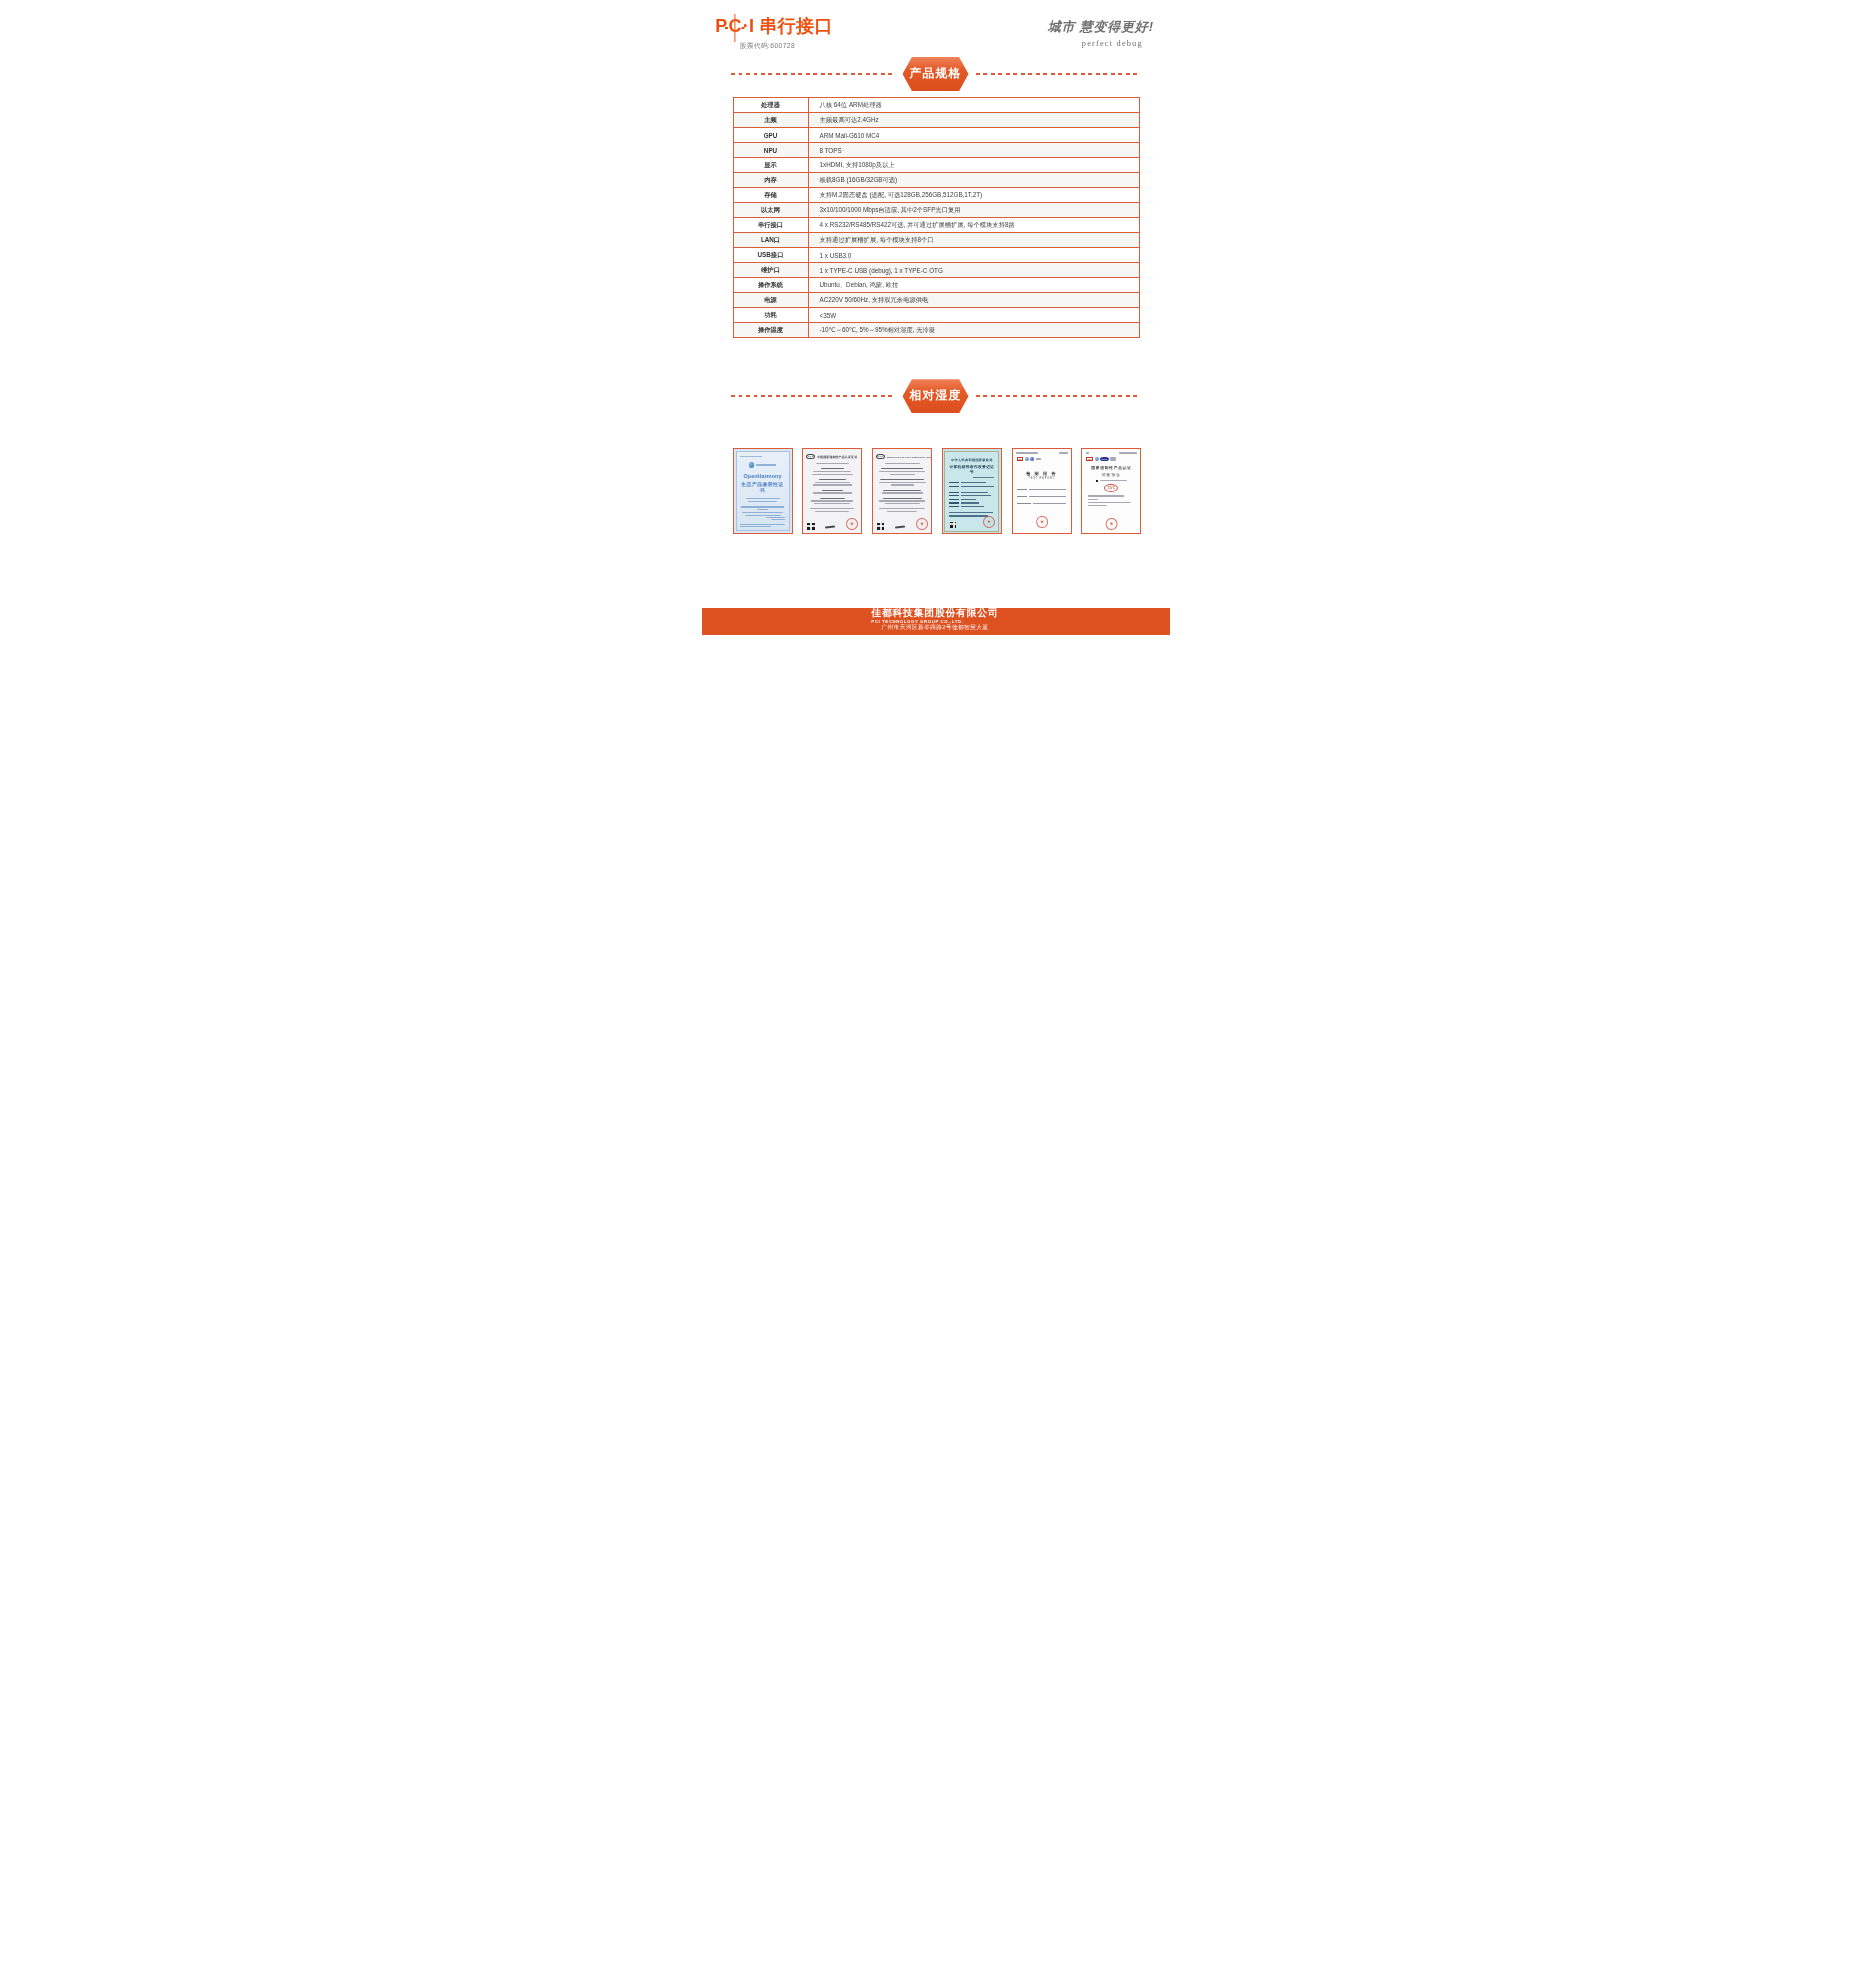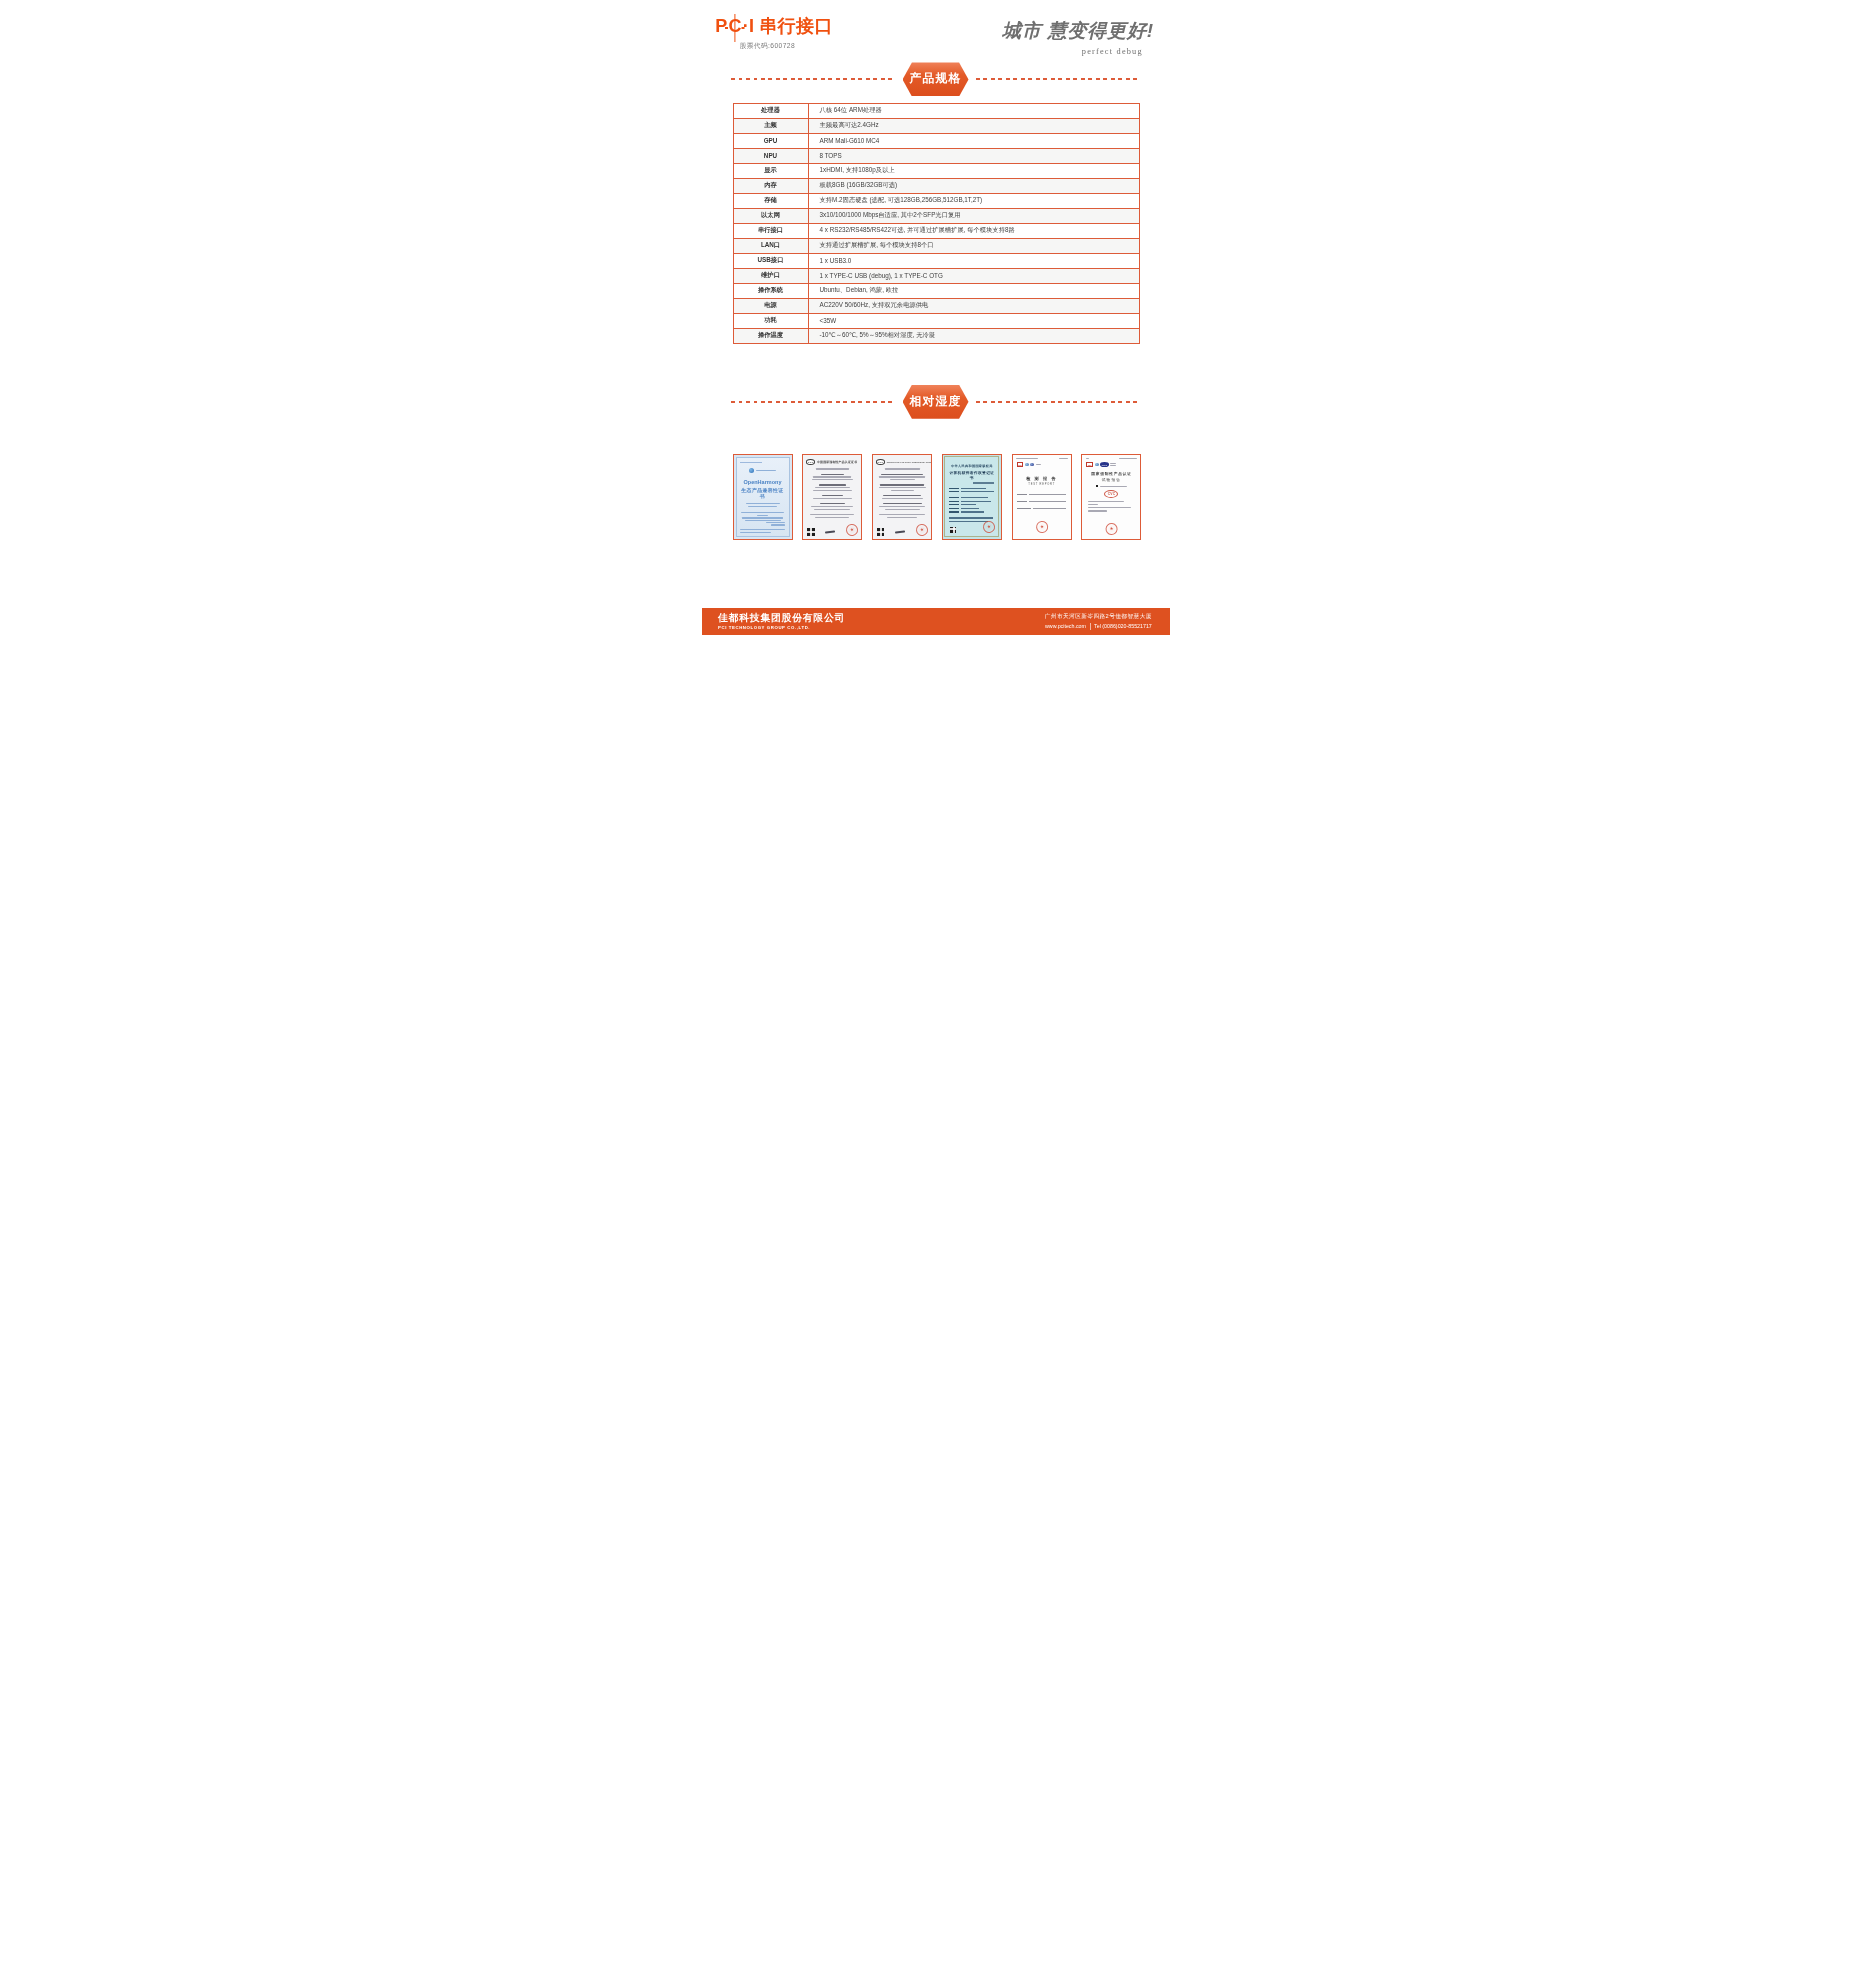--- a/index.html
+++ b/index.html
@@ -23,21 +23,21 @@
   
   .header{margin-top:17.3px;padding:0 15.7px 0 13.8px;display:flex;justify-content:space-between;align-items:flex-start;}
   .brand{display:flex;flex-direction:column;}
   .logo{display:flex;align-items:baseline;color:var(--logo-orange);font-weight:800;font-size:18px;letter-spacing:0.4px;line-height:1.05;}
   .logo-c{position:relative;display:inline-block;width:15px;text-align:center;}
   .logo-c::before{content:"";position:absolute;left:50%;top:-3.5px;width:1.2px;height:28px;background:var(--logo-orange);transform:translateX(-50%);}
   .logo-c::after{content:"";position:absolute;top:10.2px;left:-2.4px;width:3.1px;height:1.2px;background:var(--logo-orange);box-shadow:16.5px 0 0 var(--logo-orange);}
   .logo-cn{margin-left:4.7px;}
   .stock{margin:5.5px 0 0 24.4px;font-size:6.7px;color:var(--gray-text);letter-spacing:0.4px;}
   .slogan{display:flex;flex-direction:column;align-items:flex-end;margin-top:0.8px;}
-  .slogan-cn{font-size:19px;color:var(--slogan-gray);font-style:italic;letter-spacing:0.8px;font-weight:600;}
+  .slogan-cn{font-size:13px;color:var(--slogan-gray);font-style:italic;letter-spacing:0.8px;font-weight:600;}
   .slogan-en{font-family:"Liberation Serif","DejaVu Serif",serif;font-size:8.3px;color:var(--slogan-gray);letter-spacing:1.2px;margin:3.1px 11px 0 0;}
 
   
   .banner-row{display:flex;align-items:center;margin:0 29.5px;}
   .banner-row.first{margin-top:6.3px;}
   .banner-row.second{margin-top:41px;}
   .dash{flex:1;height:2px;background:repeating-linear-gradient(90deg,var(--accent) 0 3.9px,transparent 3.9px 7.5px);}
   .hex-banner{width:66px;height:34px;margin:0 7px;display:flex;align-items:center;justify-content:center;
     background:linear-gradient(180deg,var(--banner-light) 0%,#E35A27 38%,var(--banner-main) 100%);
     clip-path:polygon(9.4px 0,calc(100% - 9.4px) 0,100% 50%,calc(100% - 9.4px) 100%,9.4px 100%,0 50%);}
@@ -120,21 +120,21 @@
   .cvc-title{font-size:3.7px;font-weight:700;color:#333;text-align:center;letter-spacing:0.8px;margin-top:3.9px;}
   .cvc-sub{font-size:3.7px;color:#333;text-align:center;letter-spacing:1.2px;margin-top:1.6px;}
   .cvc-mark-row{display:flex;justify-content:center;align-items:center;gap:1.6px;margin-top:2.8px;}
   .sq{width:2px;height:2px;background:#222;}
   .cvc-oval{width:14px;height:7.9px;border:0.8px solid #cd5544;border-radius:50%;color:#cd5544;font-size:3.3px;font-weight:800;
     display:flex;align-items:center;justify-content:center;margin:2.8px auto 0;letter-spacing:0.2px;}
   .cvc-rows{margin:3.1px 0 0 5.5px;display:flex;flex-direction:column;gap:2px;align-items:flex-start;}
   .cvc-stamp{position:absolute;left:50%;bottom:3.9px;transform:translateX(-46%) rotate(4deg);}
 
   
-  .footer{margin-top:auto;height:27.5px;background:var(--footer-bg);display:flex;align-items:center;justify-content:space-between;padding:0 17.7px 0 16.5px;}
+  .footer{margin-top:auto;height:27.5px;background:var(--footer-bg);display:flex;align-items:center;justify-content:space-between;padding:0 17.7px 0 16.5px;flex-direction:column;}
   .f-left{display:flex;flex-direction:column;}
   .f-company-cn{color:#fff;font-size:9.8px;font-weight:800;letter-spacing:0.8px;line-height:1.1;}
   .f-company-en{color:#fff;font-size:4.3px;font-weight:700;letter-spacing:0.6px;margin-top:1.2px;}
   .f-right{display:flex;flex-direction:column;align-items:flex-end;}
   .f-address{color:#fff;font-size:5.7px;letter-spacing:0.4px;}
   .f-contact{display:flex;align-items:center;gap:3.9px;margin-top:2.4px;color:#fff;font-size:5.3px;}
   .f-divider{width:0.4px;height:6.3px;background:rgba(255,255,255,.6);}
 </style>
 </head>
 <body>

